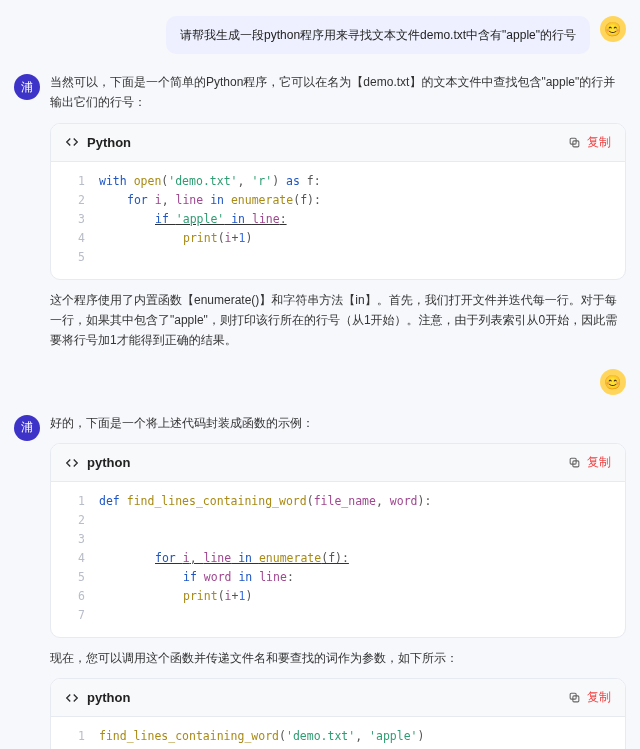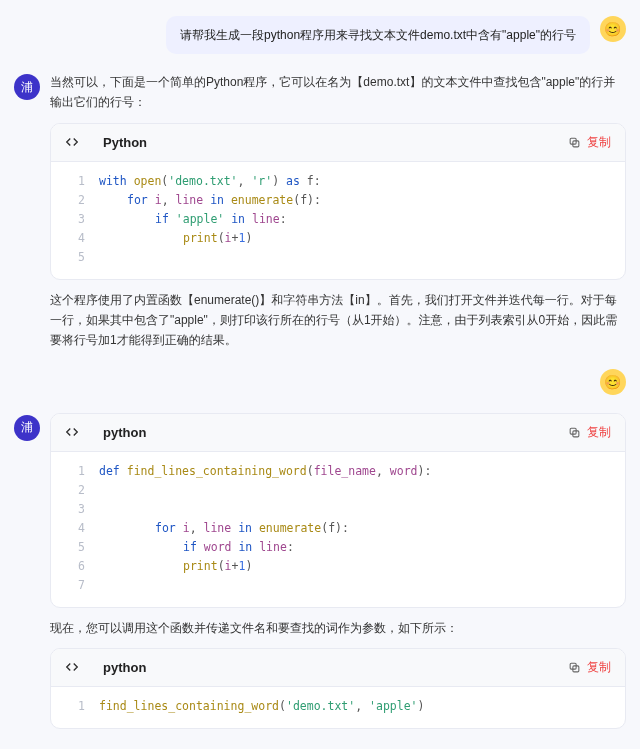--- a/index.html
+++ b/index.html
@@ -44,37 +44,37 @@
   .bot-text { line-height:1.7; color:var(--text); }
   .code-card {
     background:var(--card); border:1px solid var(--border);
     border-radius:10px; overflow:hidden;
   }
   .code-head {
     display:flex; align-items:center; justify-content:space-between;
     background:var(--code-header); padding:10px 14px;
     border-bottom:1px solid var(--border);
   }
-  .lang { display:flex; align-items:center; gap:24px; font-weight:600; color:#222; font-size:13px; }
+  .lang { display:flex; align-items:center; gap:8px; font-weight:600; color:#222; font-size:13px; }
   .copy { display:flex; align-items:center; gap:6px; color:#ef4444; font-size:12px; cursor:pointer; }
   .code-body {
     padding:10px 14px 12px 14px;
     font-family: "SFMono-Regular",Consolas,Menlo,monospace;
     font-size:11.5px; line-height:1.65;
   }
   .cl { display:flex; }
   .ln { color:#b8bdc9; width:20px; text-align:right; margin-right:14px; flex:0 0 20px; user-select:none; }
   .tok-kw { color:var(--kw); }
   .tok-str{ color:var(--str); }
   .tok-fn { color:var(--fn); }
   .tok-id { color:var(--id); }
   .tok-num{ color:var(--num); }
   .tok-pl { color:#555; }
   .ind1 { padding-left:28px; }  
-  .ind2 { padding-left:56px; }
+  .ind2 { padding-left:56px;text-decoration:underline; }
   .ind3 { padding-left:84px; }
   svg { display:block; }
 </style>
 </head>
 <body>
 
 <div class="row user">
   <div class="bubble-user">
     <span>请帮我生成一段python程序用来寻找文本文件demo.txt中含有"apple"的行号</span>
   </div>
@@ -143,20 +143,21 @@
   <div class="avatar user">
     <span>😊</span>
   </div>
 </div>
 
 <div class="row">
   <div class="avatar bot">
     <span>浦</span>
   </div>
   <div class="bot-col">
+    <div class="bot-text">好的，下面是一个将上述代码封装成函数的示例：</div>
 
     <div class="code-card">
       <div class="code-head">
         <div class="lang">
           <span>
             <svg width="14" height="14" viewBox="0 0 24 24" fill="none" stroke="#333" stroke-width="2.4">
                 <polyline points="9 6 3 12 9 18"></polyline>
                 <polyline points="15 6 21 12 15 18"></polyline>
               </svg>
           </span>

